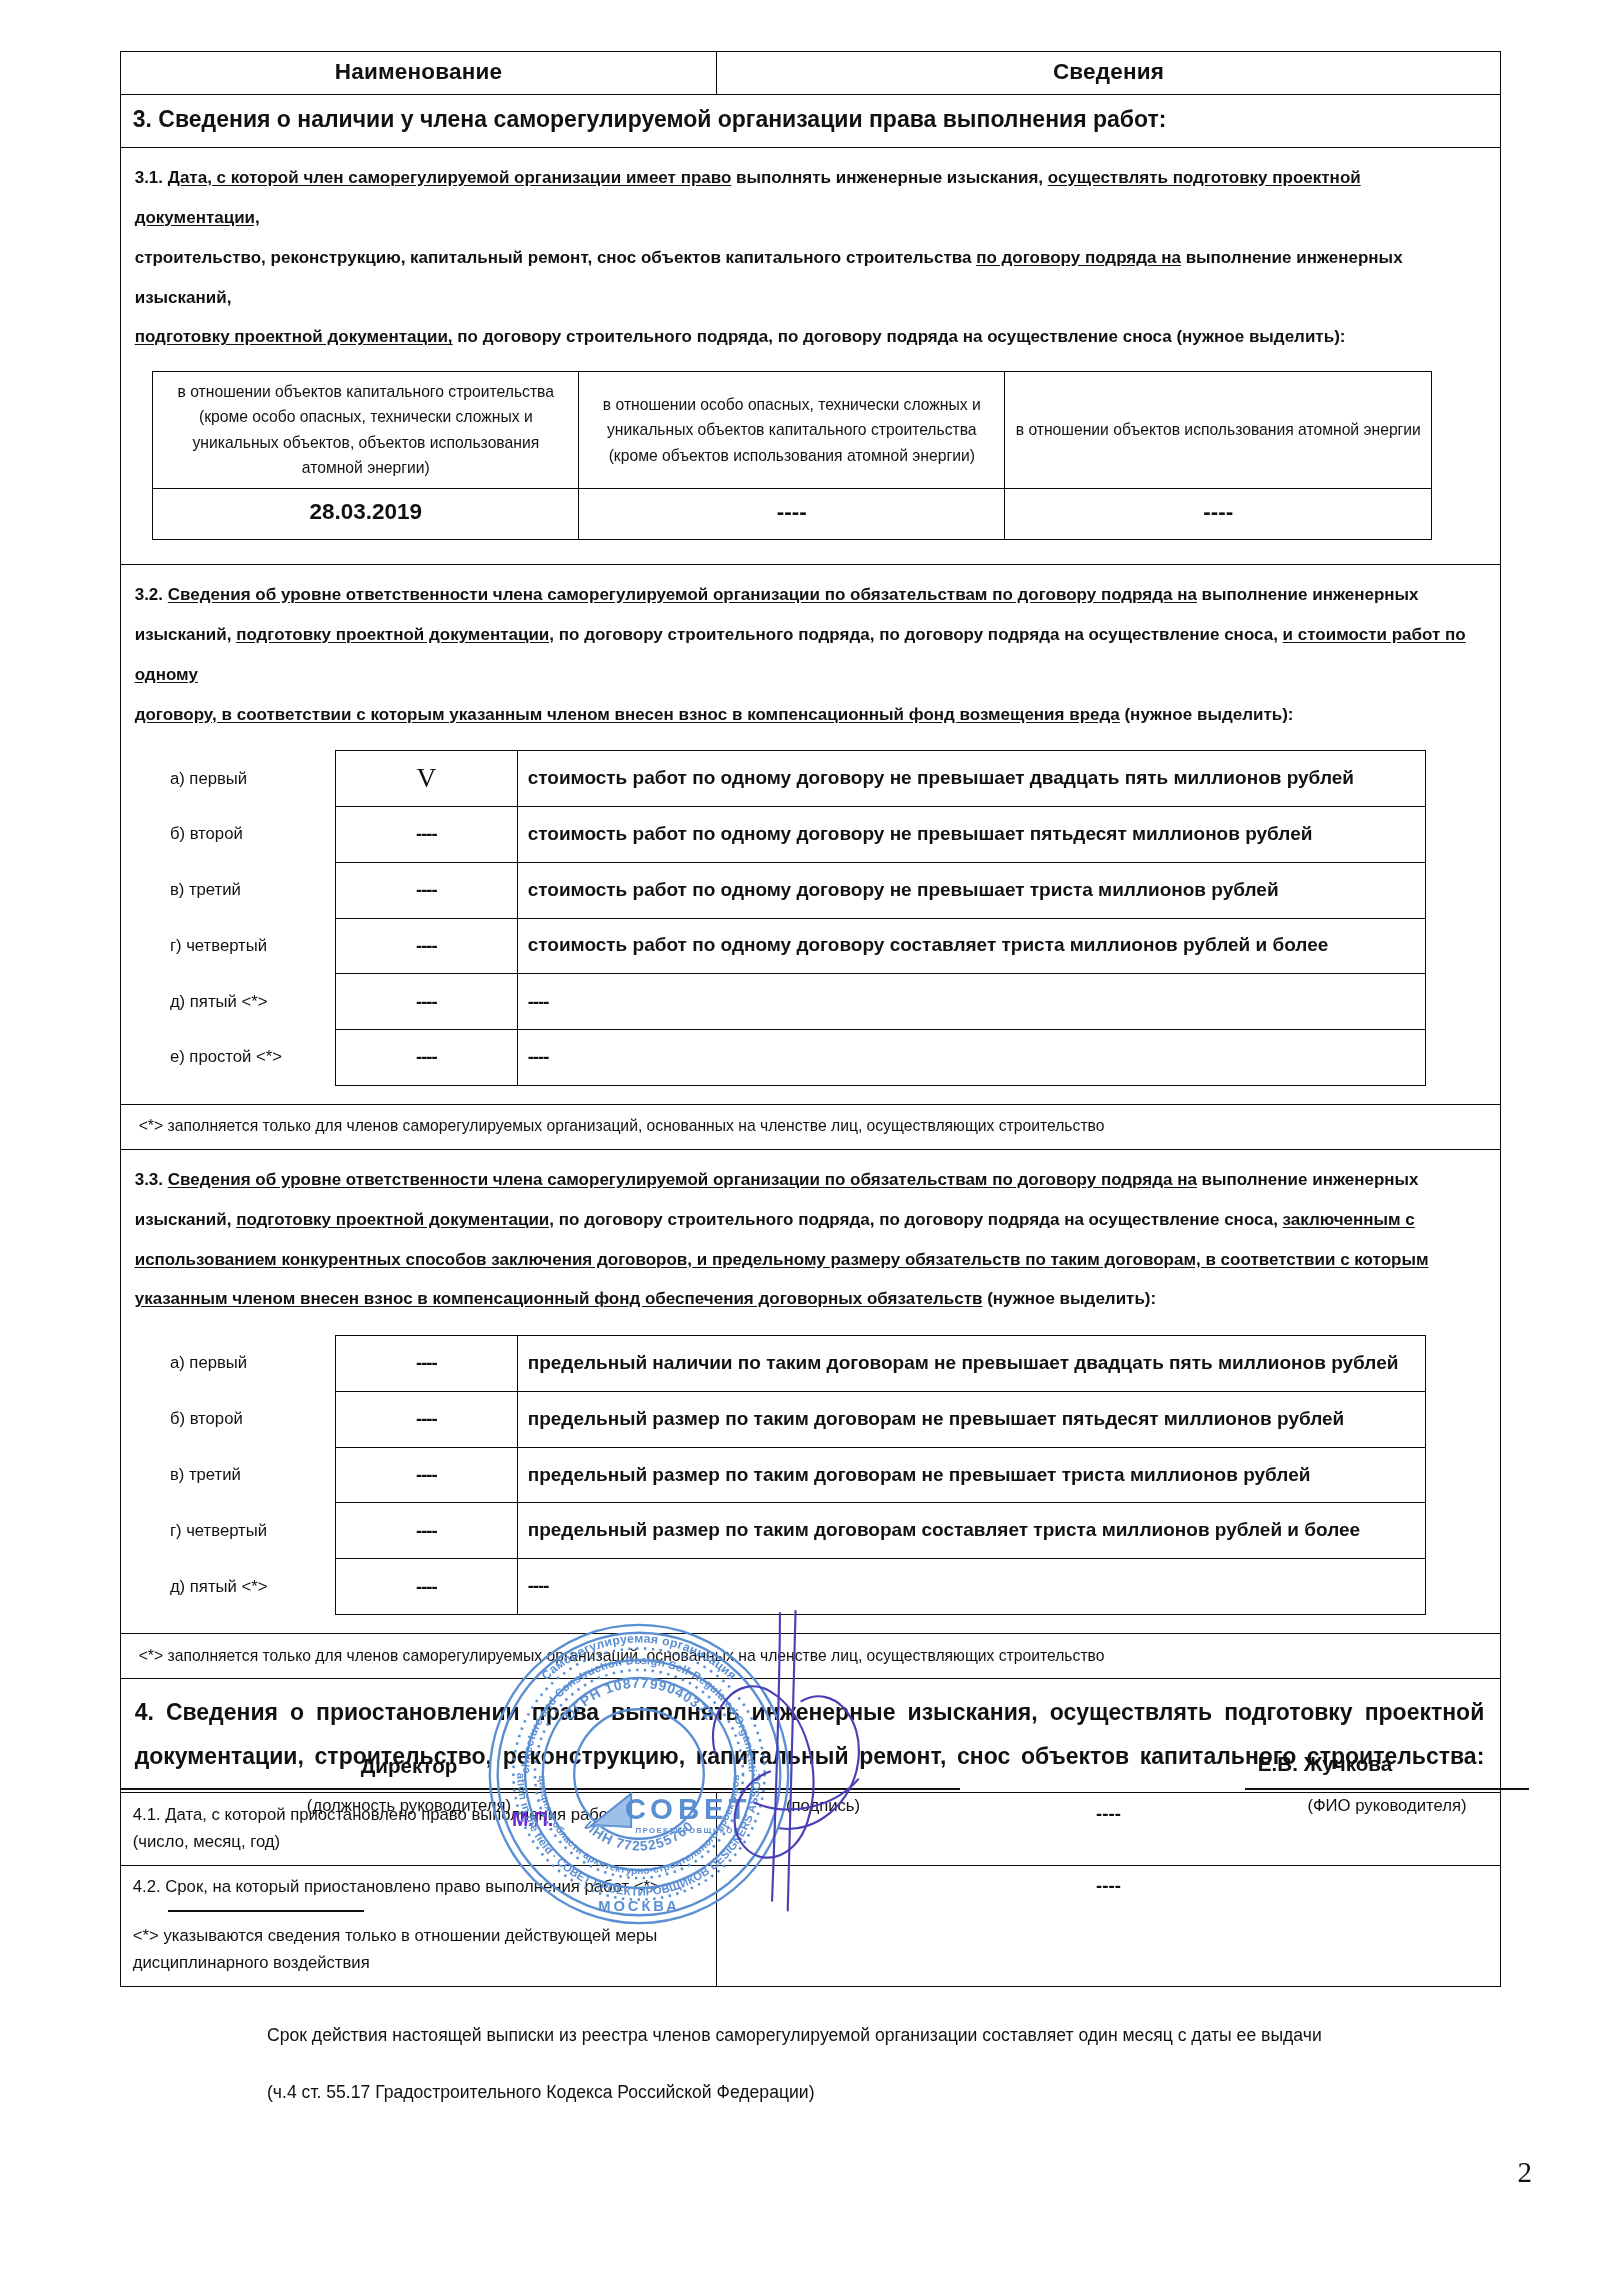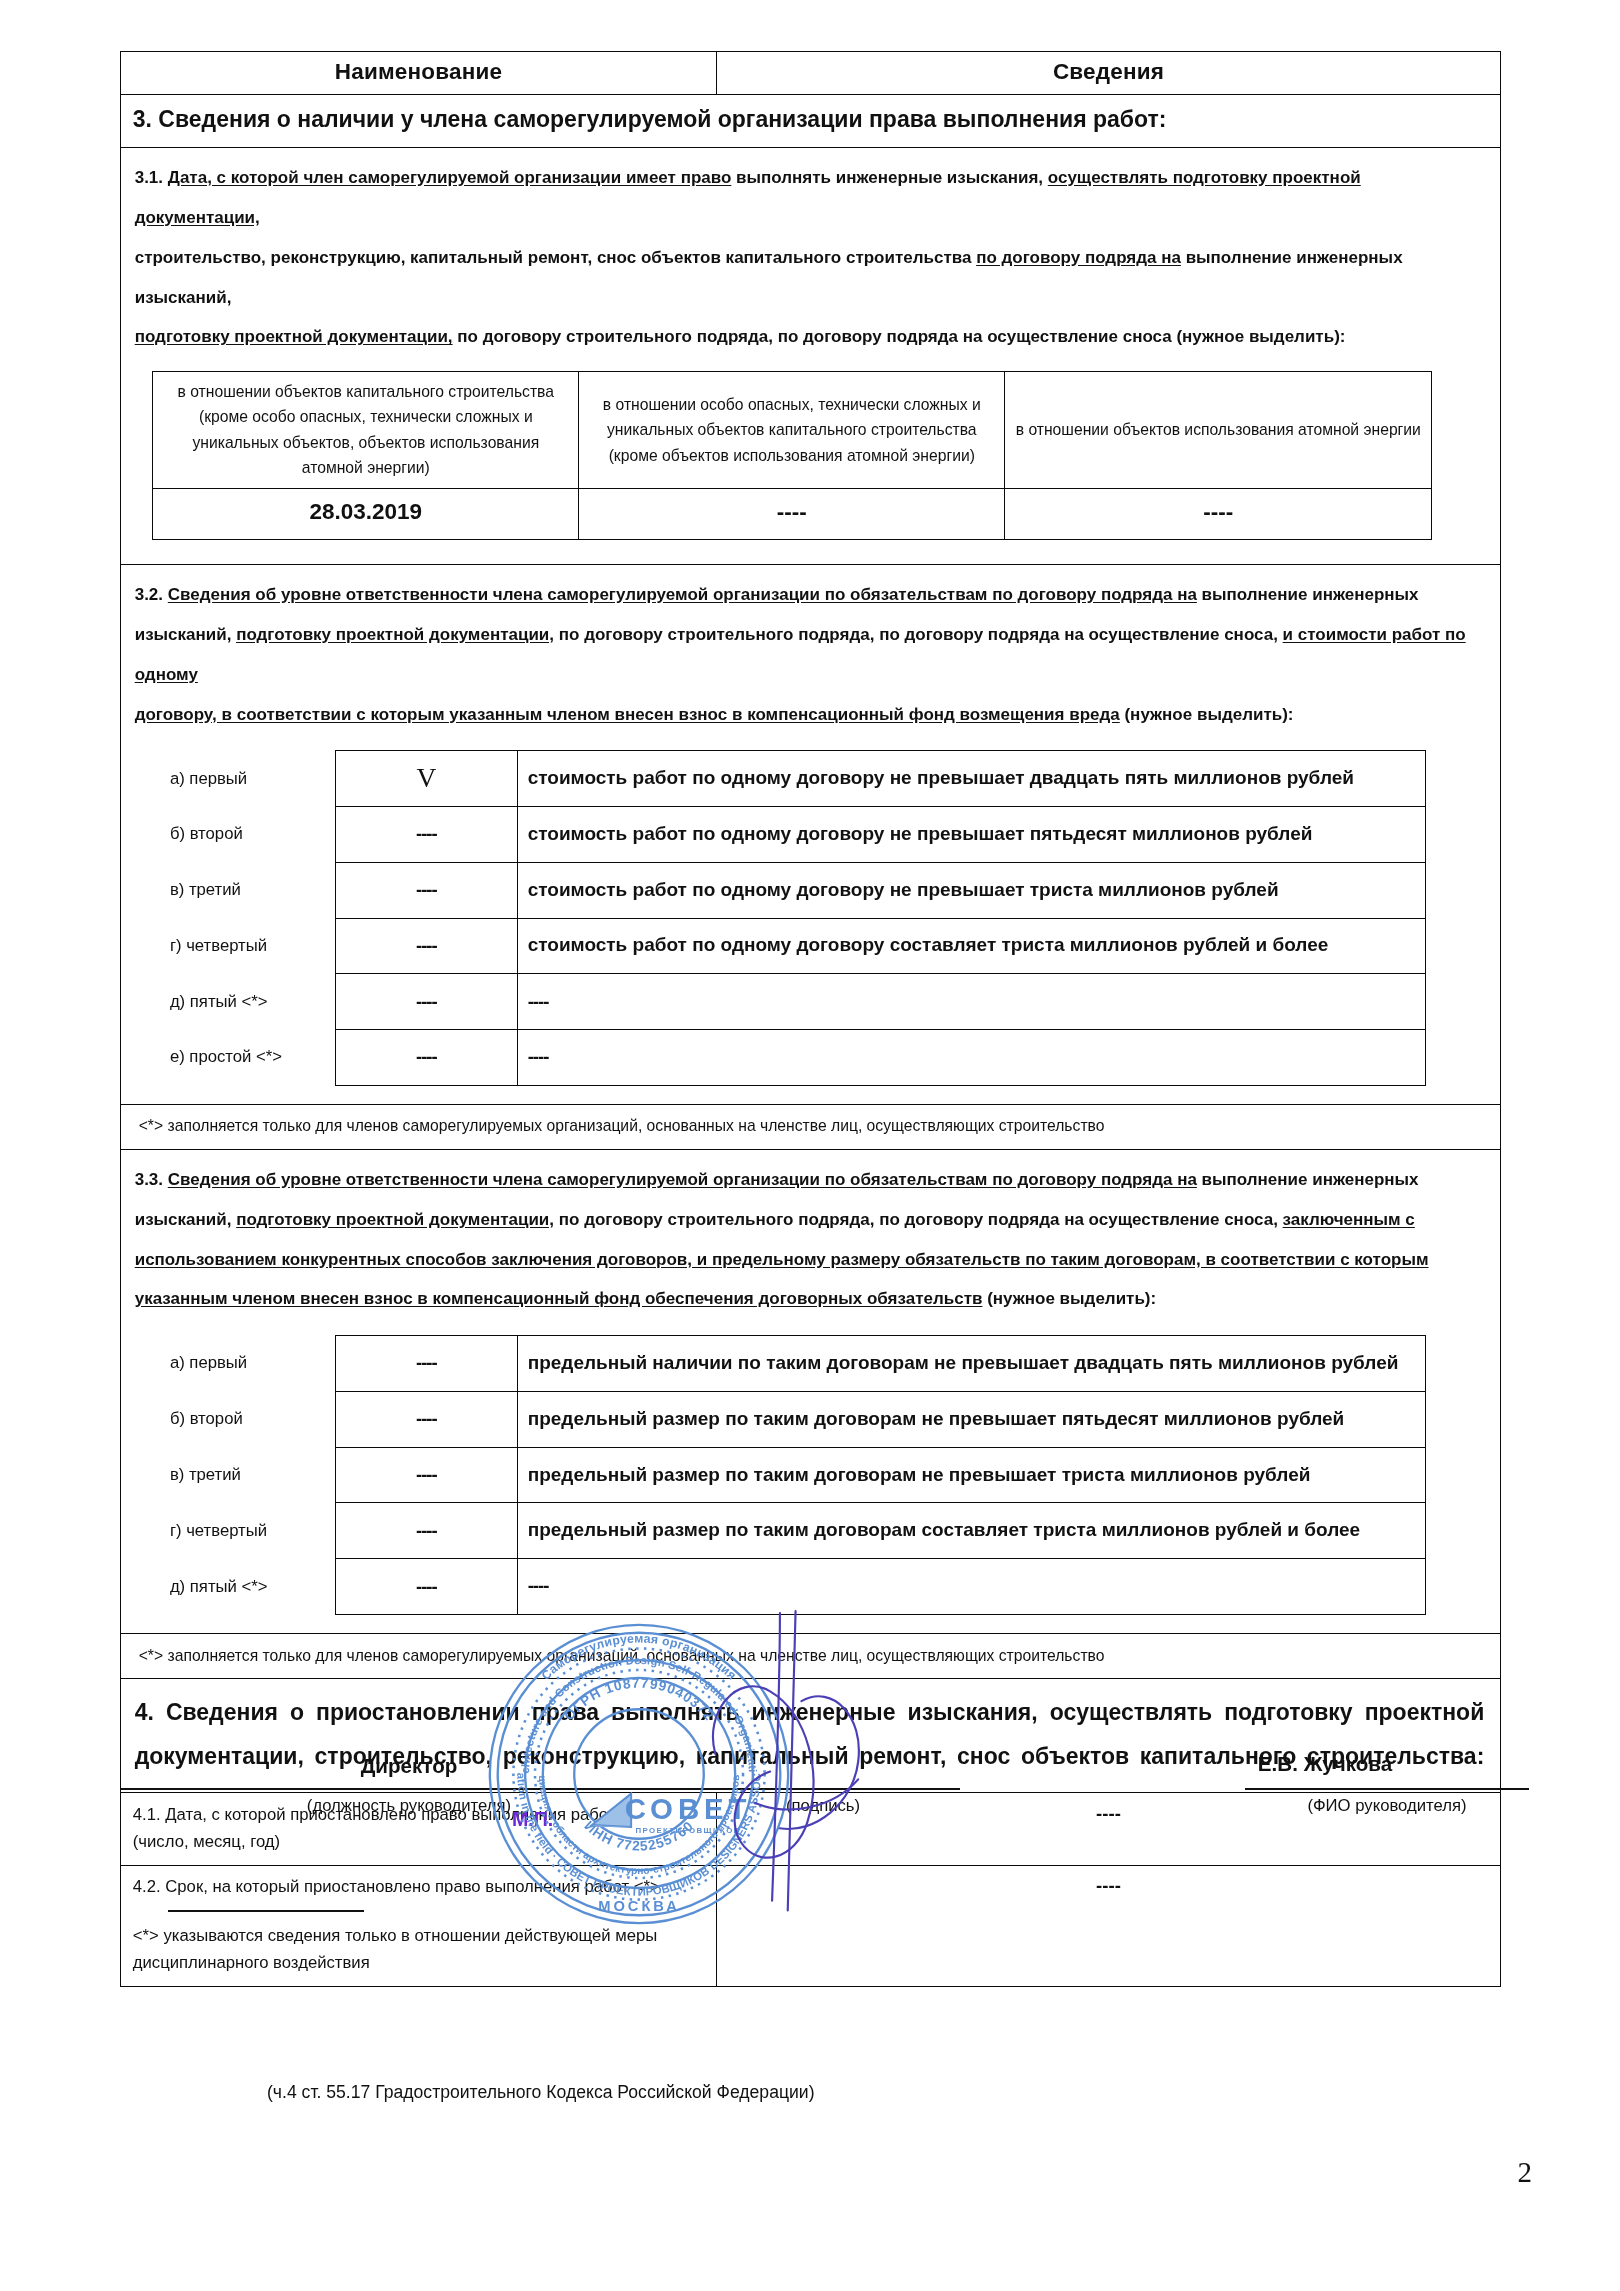--- a/index.html
+++ b/index.html
@@ -483,17 +483,18 @@
   <svg class="signature-scribble" viewBox="0 0 230 340">
     <g fill="none" stroke="#4b3fb5" stroke-width="2.2" stroke-linecap="round">
       <path d="M 96,6 C 96,90 92,190 88,300"></path>
       <path d="M 112,4 C 110,100 106,200 104,310"></path>
       <path d="M 30,150 C 18,108 52,66 86,86 C 124,108 140,170 124,220 C 112,258 74,268 56,240 C 40,214 56,178 86,168"></path>
       <path d="M 118,96 C 150,78 182,112 176,158 C 171,200 132,232 96,226"></path>
       <path d="M 70,200 C 104,214 150,206 176,176"></path>
     </g>
   </svg>
 
+  <div class="footer-note" style="top:2023px;">Срок действия настоящей выписки из реестра членов саморегулируемой организации составляет один месяц с даты ее выдачи</div>
   <div class="footer-note" style="top:2080px;">(ч.4 ст. 55.17 Градостроительного Кодекса Российской Федерации)</div>
   <div class="page-num">2</div>
 
 </div>
 
 
 </body></html>

